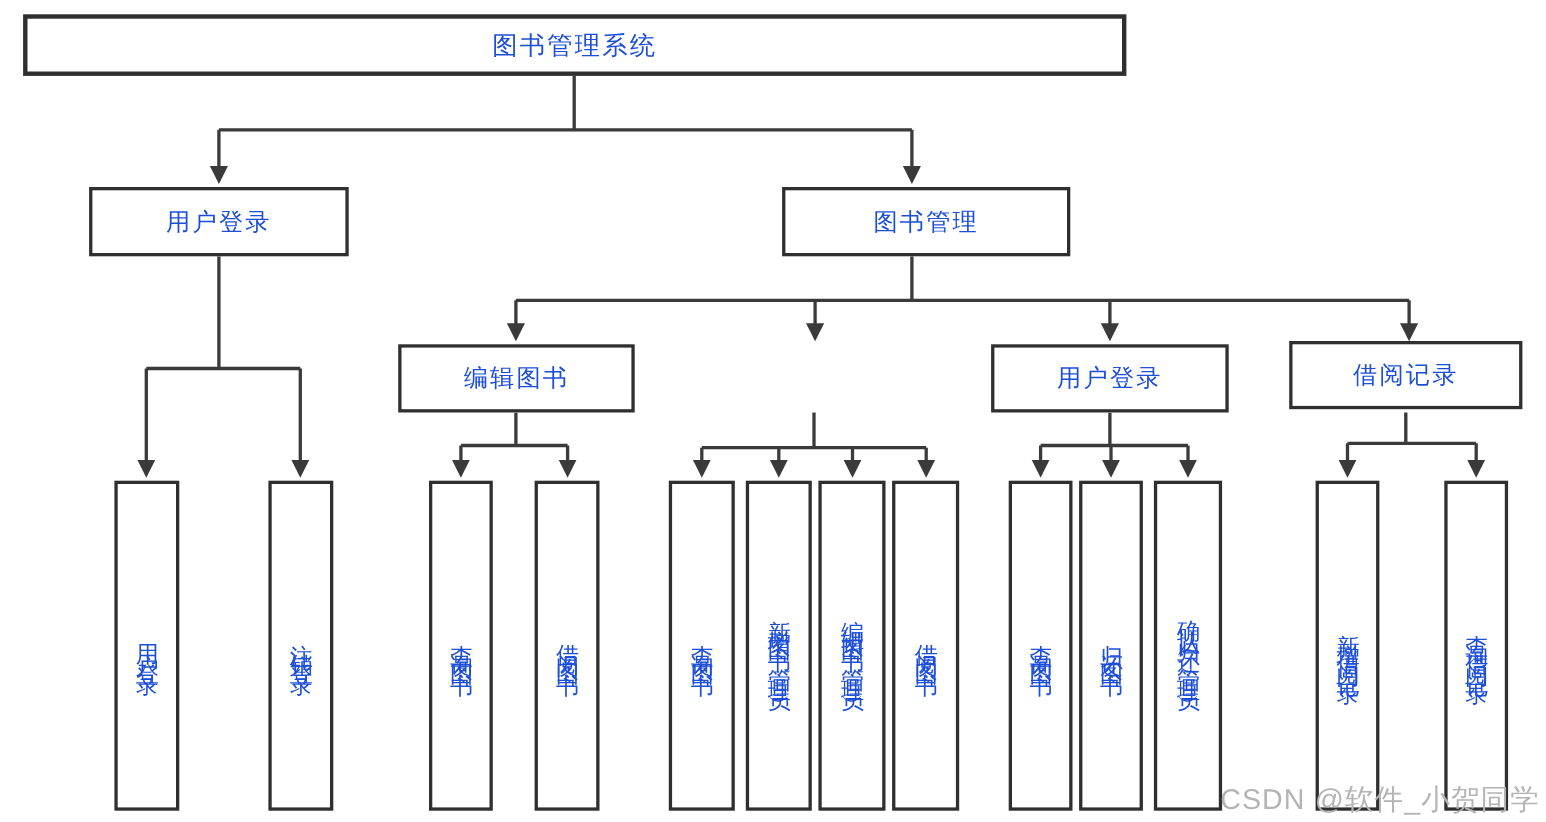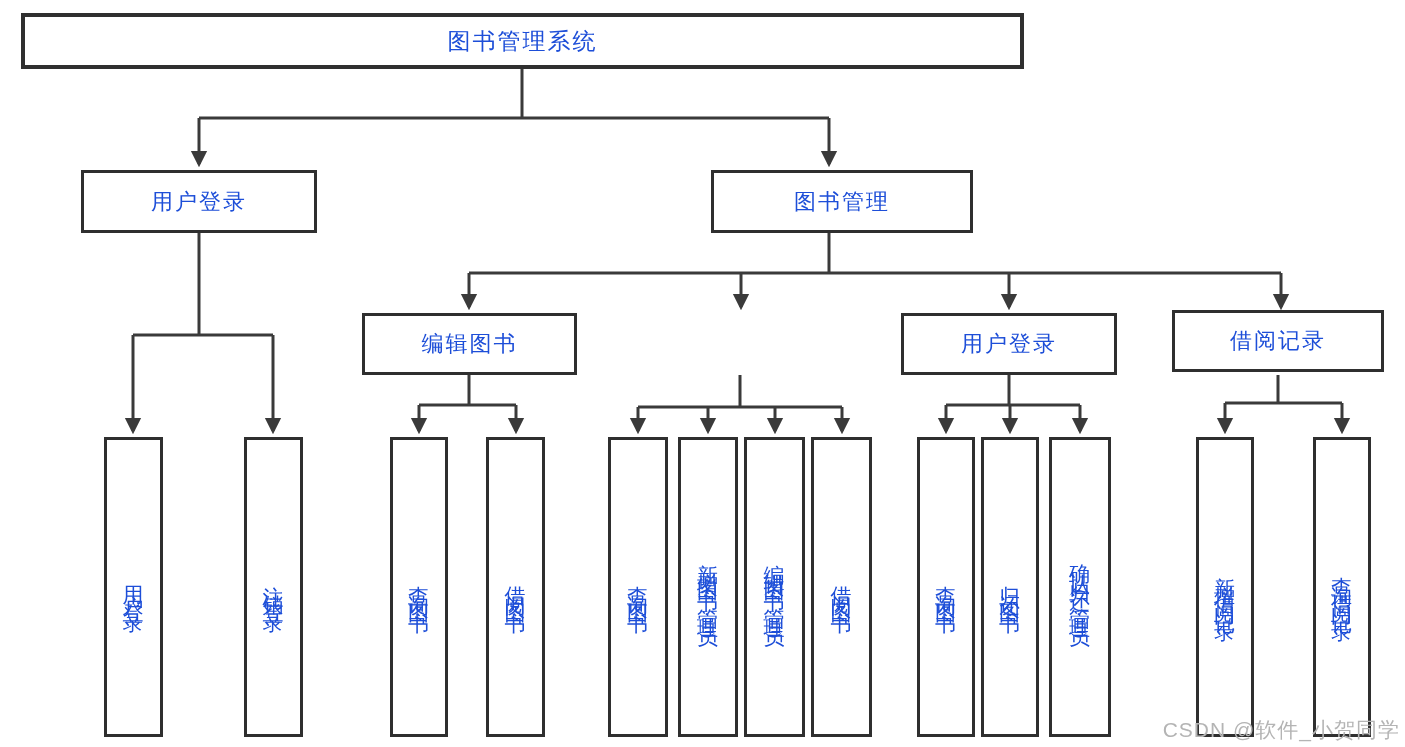--- a/index.html
+++ b/index.html
@@ -39,21 +39,21 @@
     writing-mode: vertical-rl;
     text-orientation: mixed;
     font-size: 21px;
     line-height: 1;
     letter-spacing: 9px;
   }
   .watermark {
     position: absolute;
     right: 5px;
     bottom: 3px;
-    font-size: 21px;
+    font-size: 26px;
     color: #b4b4b4;
     letter-spacing: 1px;
     z-index: 3;
     white-space: nowrap;
   }
 </style>
 </head>
 <body>
 
 <div class="canvas">

